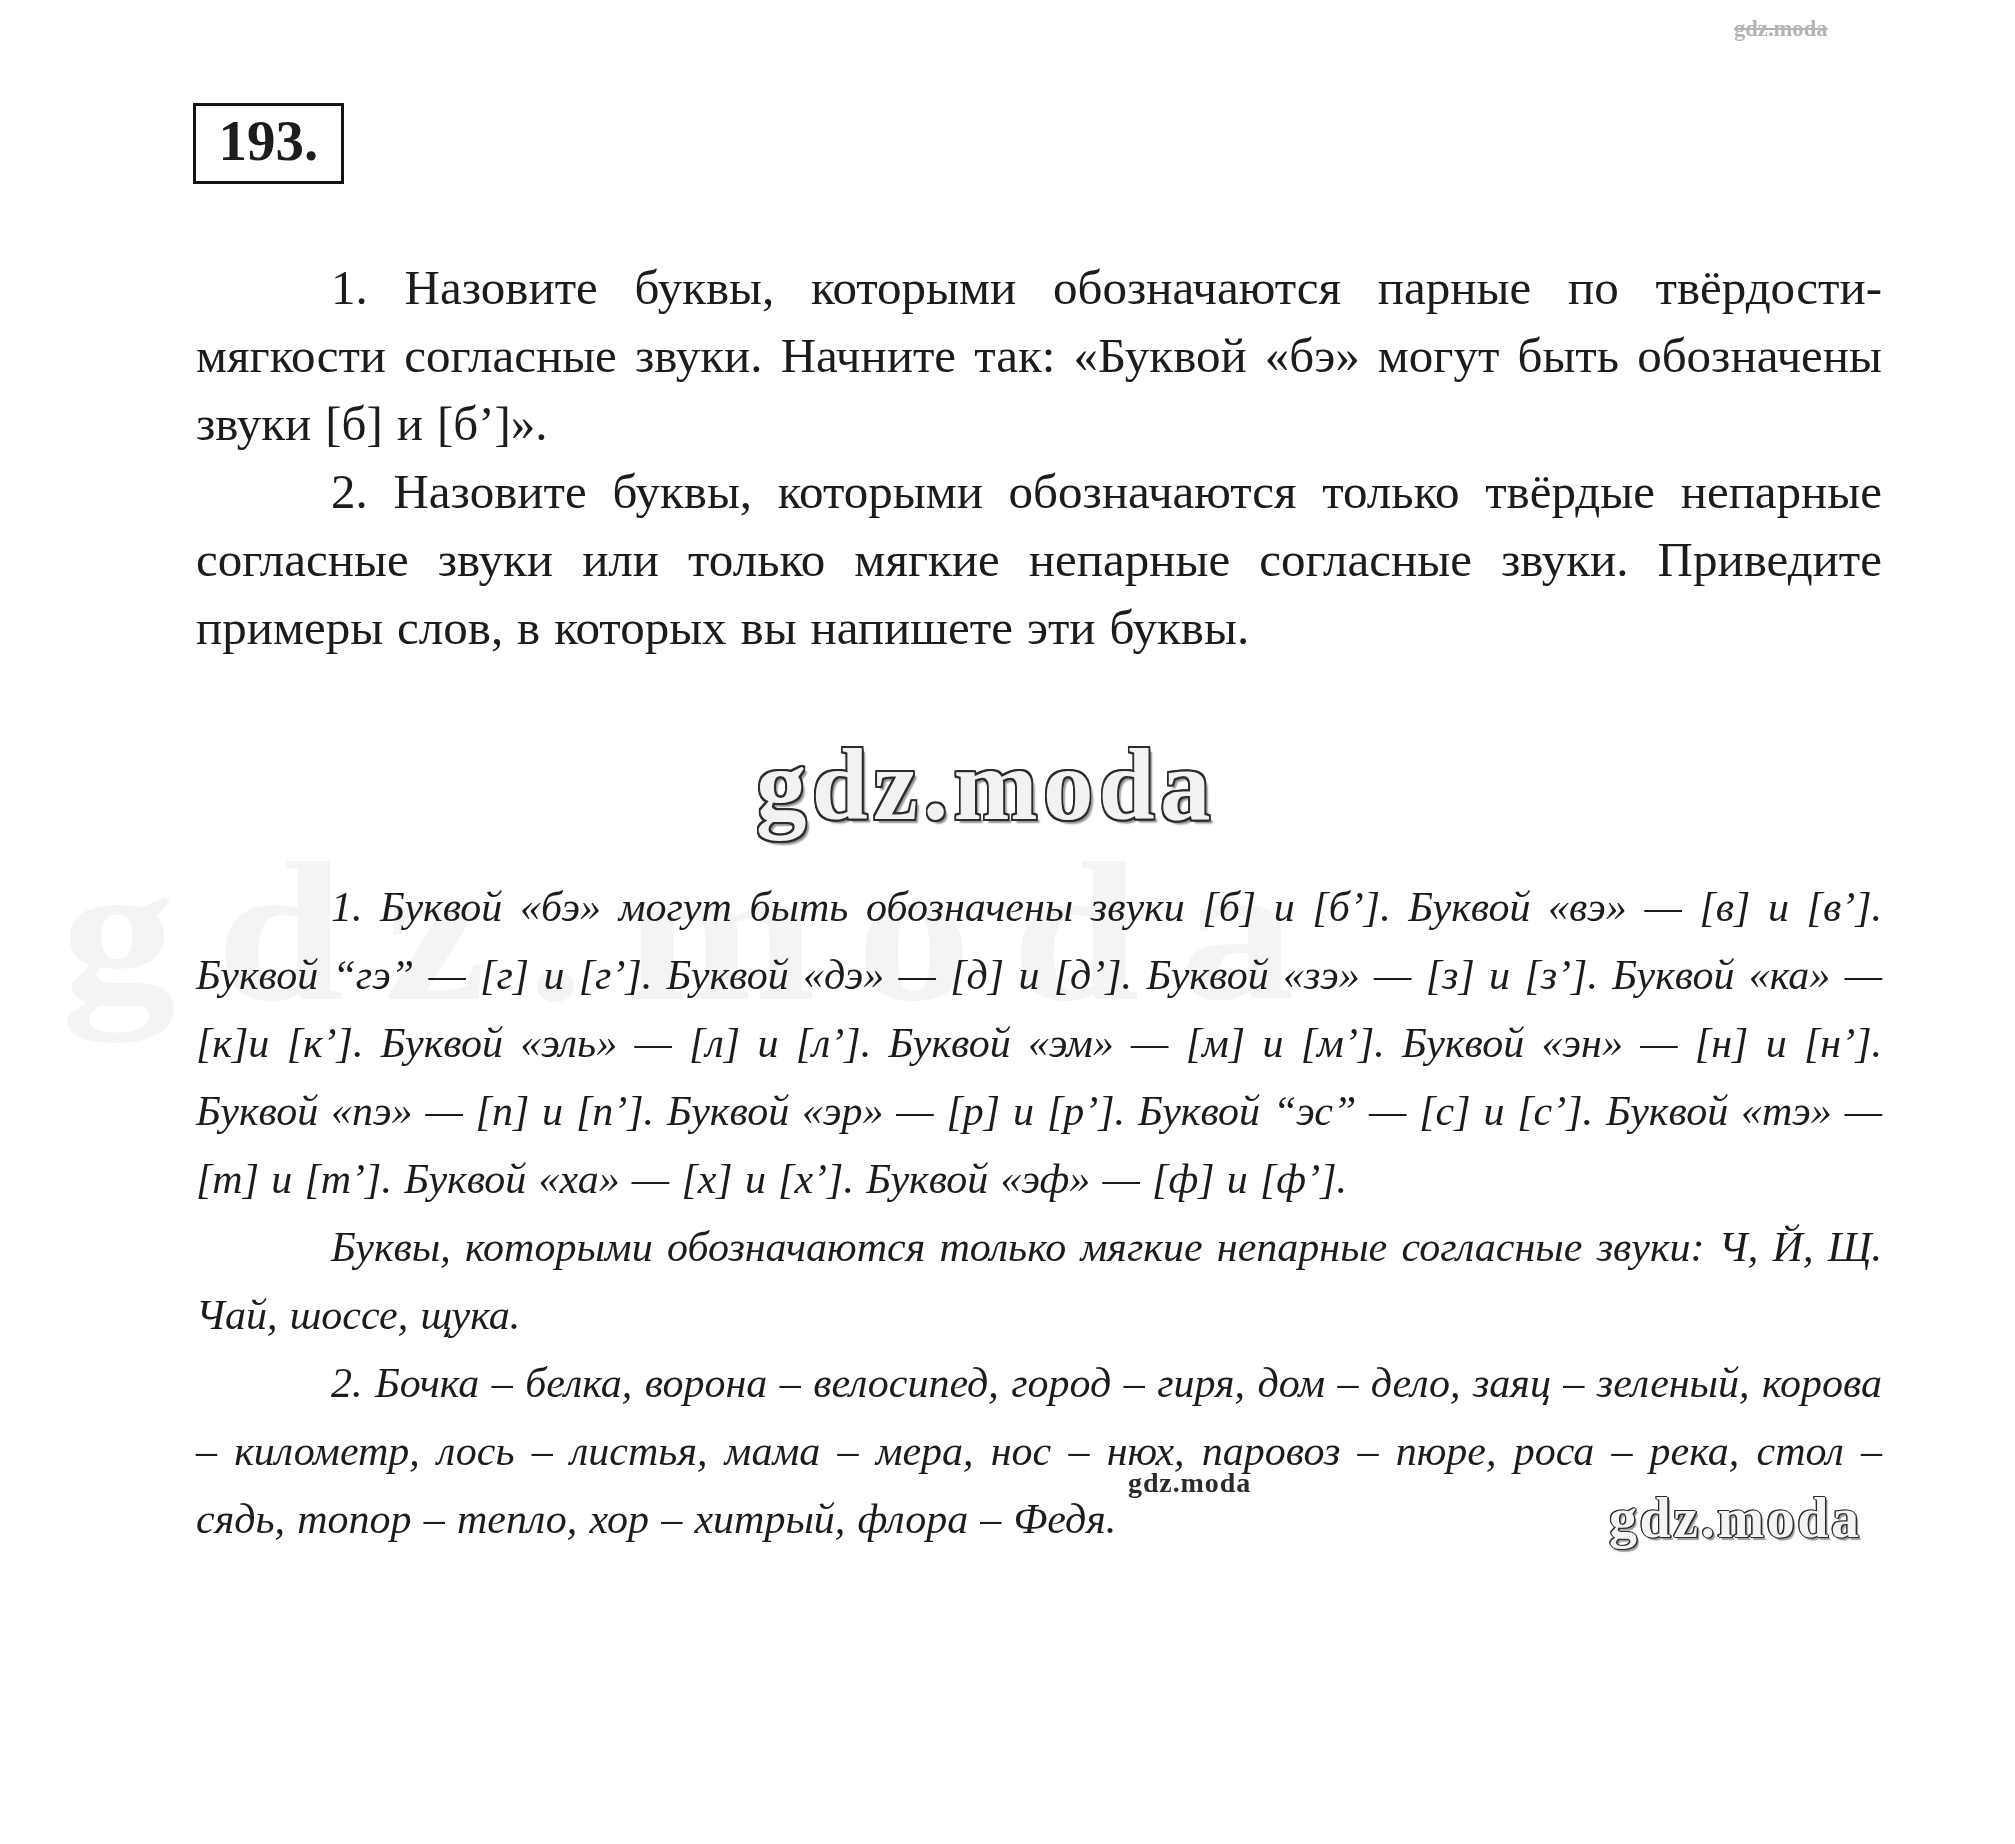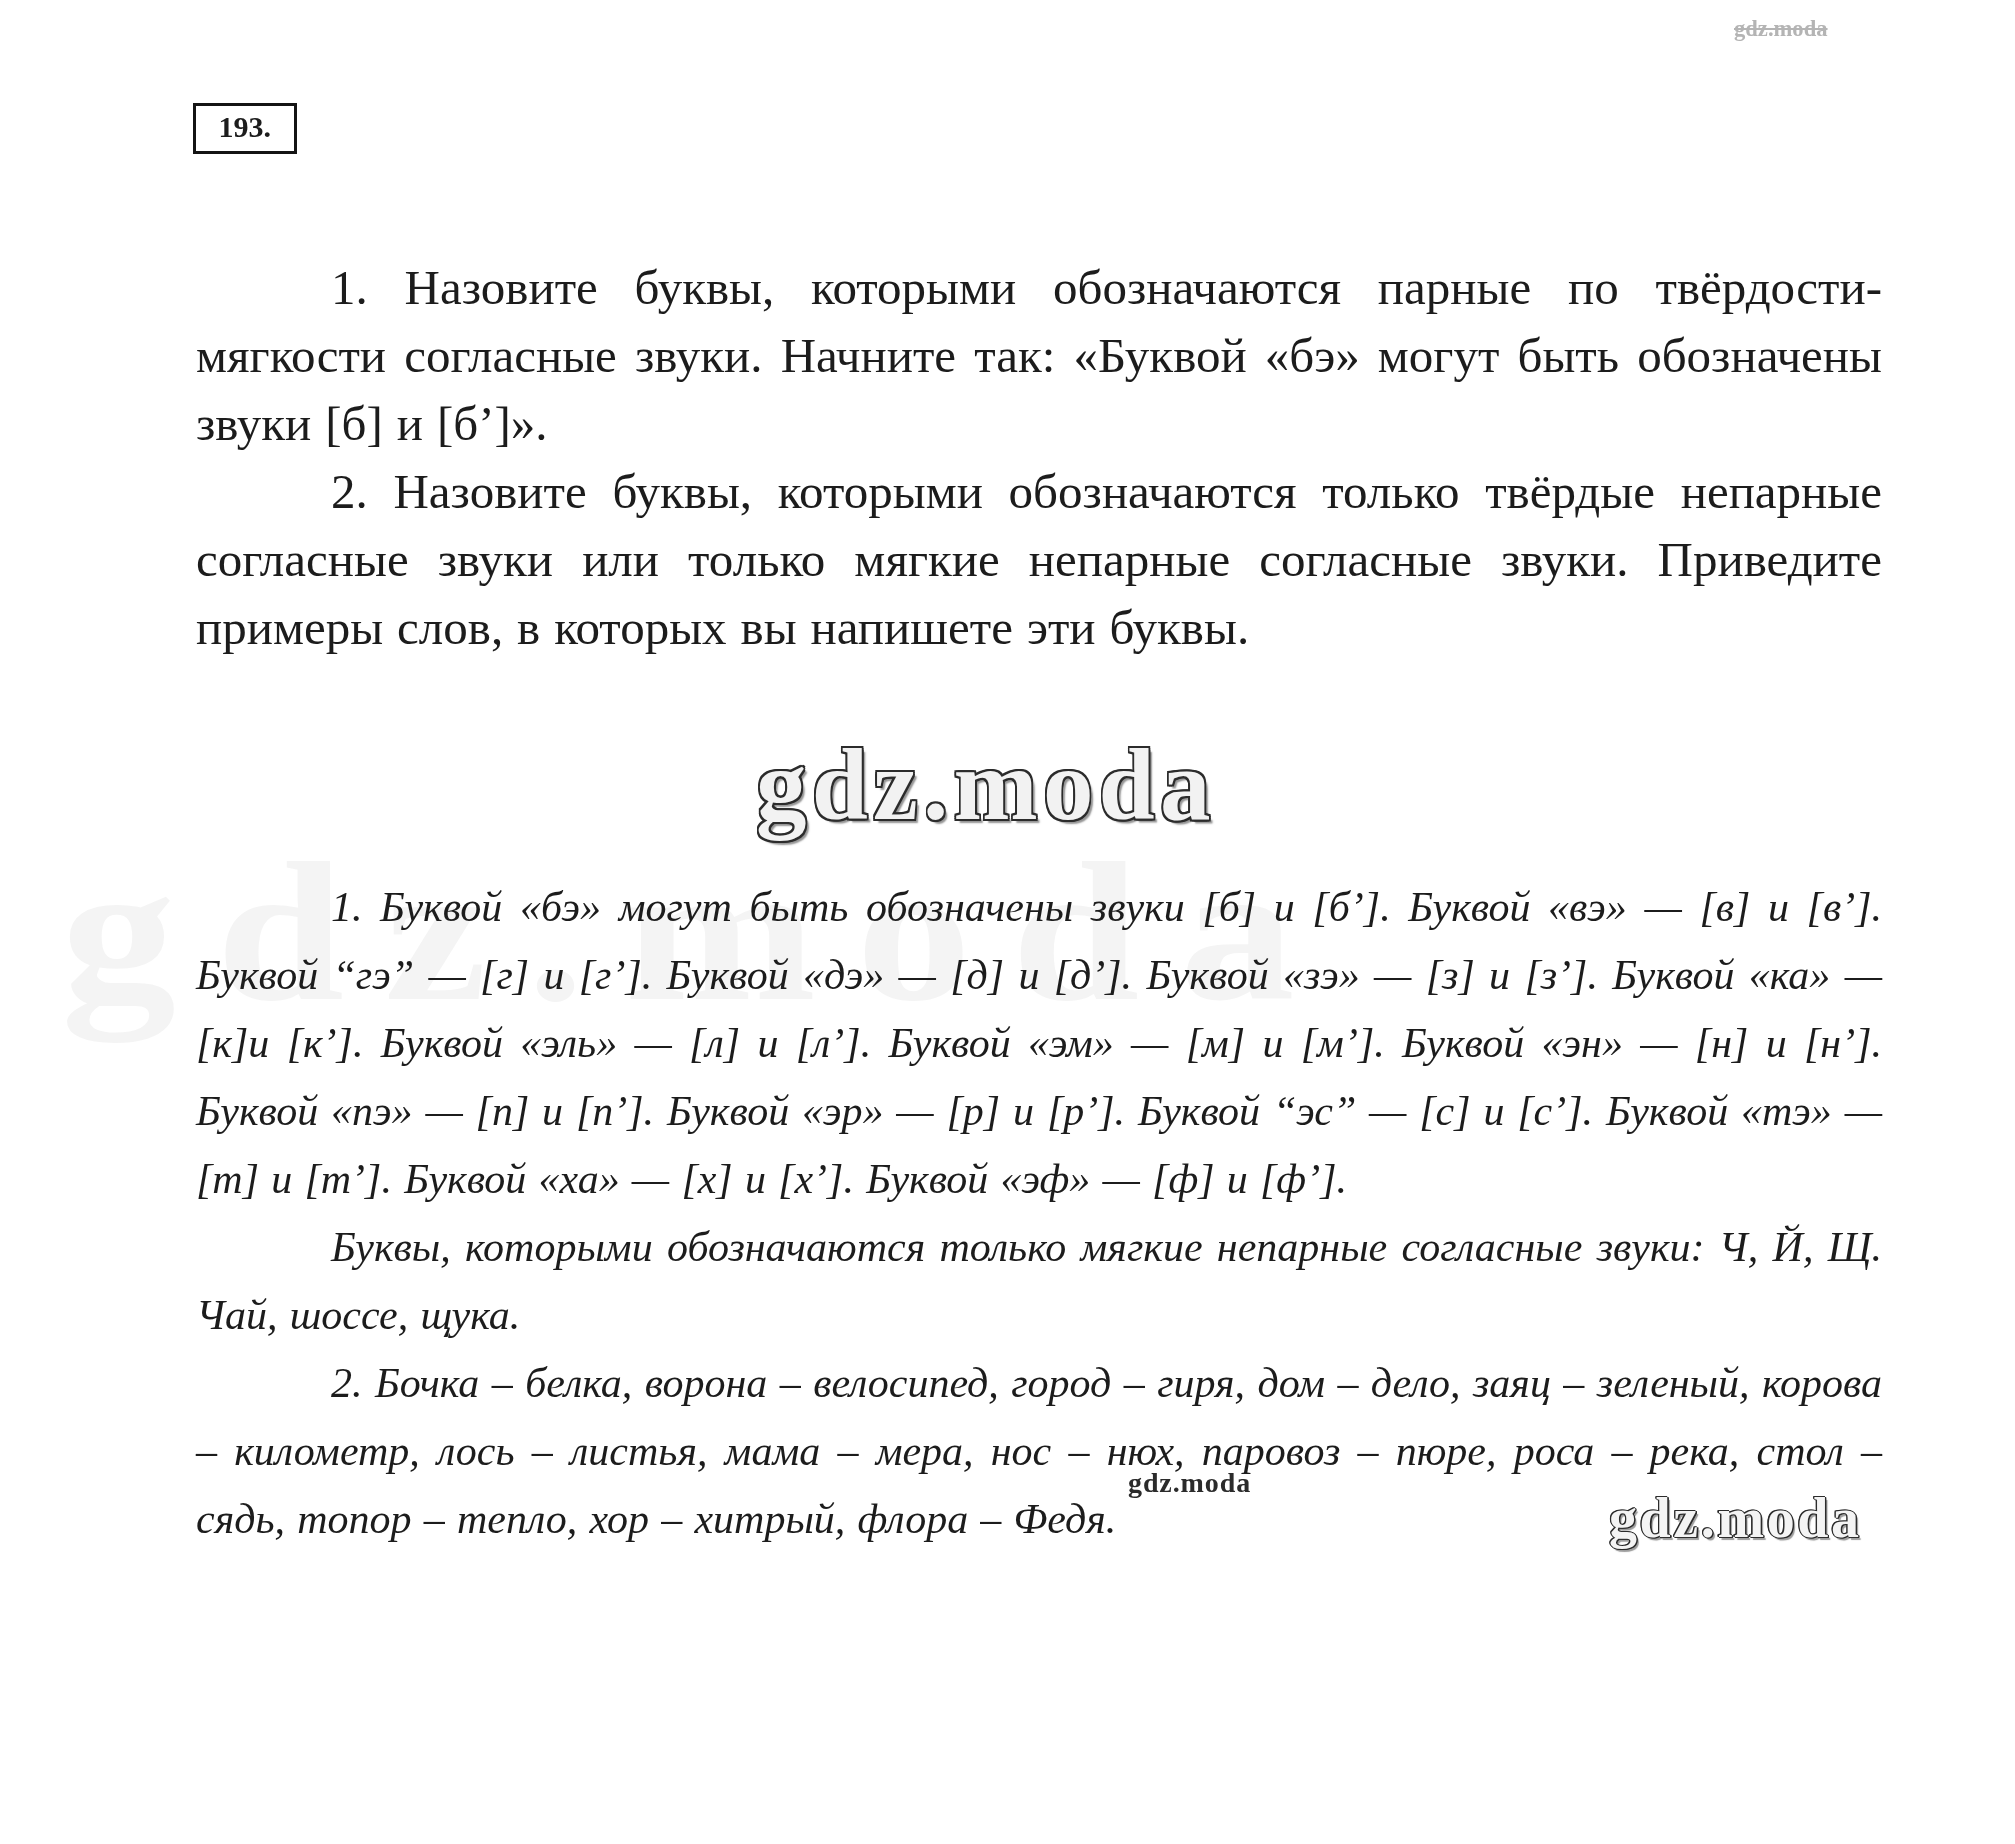--- a/index.html
+++ b/index.html
@@ -16,21 +16,21 @@
     color: #1c1c1c;
     overflow: hidden;
   }
   
   .ex-box {
     position: absolute;
     left: 193px;
     top: 103px;
     border: 3.5px solid #141414;
     padding: 3.5px 22.6px 8.7px 22.6px;
-    font-size: 30px;
+    font-size: 57px;
     font-weight: bold;
     line-height: 1.1;
     background: #ffffff;
   }
   
   .task {
     position: absolute;
     left: 196px;
     top: 254px;
     width: 1686px;

